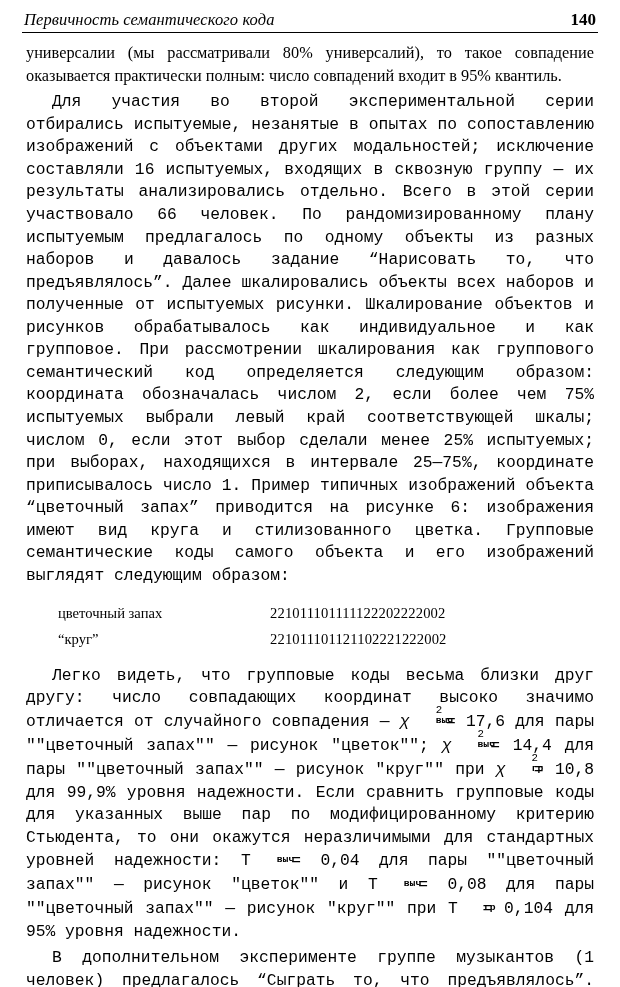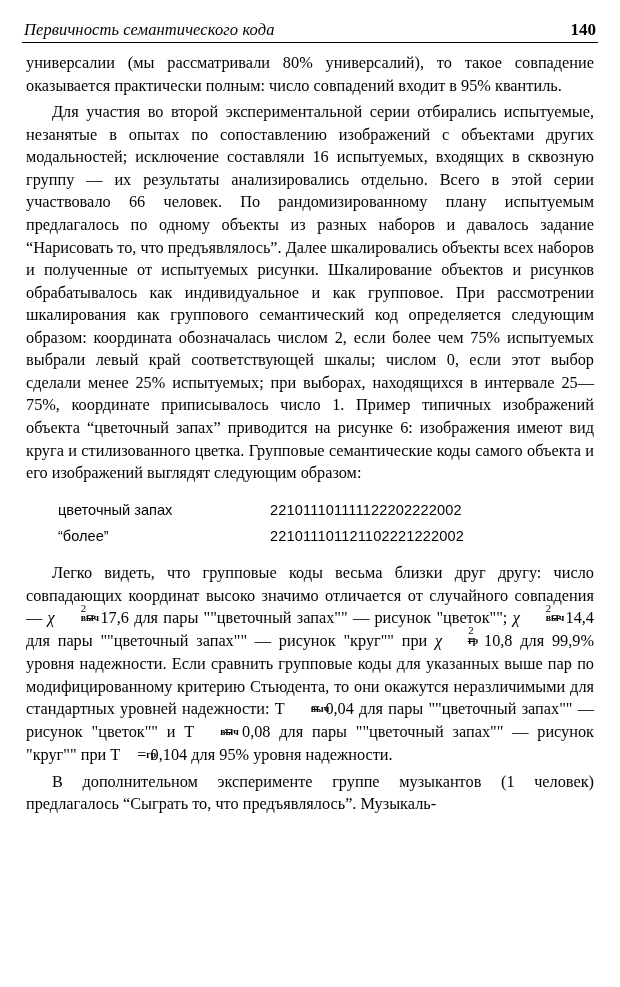--- a/index.html
+++ b/index.html
@@ -12,21 +12,21 @@
     height: 987px;
     font-family: "Liberation Serif", "DejaVu Serif", serif;
     color: #000000;
     position: relative;
     overflow: hidden;
   }
   .page {
     width: 620px;
     height: 886px;
     box-sizing: border-box;
-    padding: 20px 22px 0 22px;
+    padding: 10px 22px 0 22px;
     position: relative;
   }
   .header {
     display: flex;
     align-items: baseline;
     justify-content: space-between;
     padding: 0 2px 2px 2px;
     border-bottom: 1.6px solid #000;
     margin-bottom: 9px;
   }
@@ -44,24 +44,25 @@
     font-size: 16.3px;
     line-height: 1.385;
     text-align: justify;
     text-justify: inter-word;
   }
   p {
     margin: 4px;
   }
   p.indent {
     text-indent: 26px;
+    font-family: Liberation Mono, monospace;
   }
   .codes-table {
     margin: 12px 0 12px 0;
-    font-family: Liberation Sans, sans-serif;
+    font-family: Liberation Serif, serif;
     font-size: 14.6px;
     border-collapse: collapse;
   }
   .codes-table td {
     padding: 3px 0 3px 0;
     vertical-align: baseline;
   }
   .codes-table td.label {
     width: 212px;
     padding-left: 36px;
@@ -135,21 +136,21 @@
 
     <p class="indent">Для участия во второй экспериментальной серии отбирались испытуемые, незанятые в опытах по сопоставлению изображений с объектами других модальностей; исключение составляли 16 испытуемых, входящих в сквозную группу — их результаты анализировались отдельно. Всего в этой серии участвовало 66 человек. По рандомизированному плану испытуемым предлагалось по одному объекты из разных наборов и давалось задание “Нарисовать то, что предъявлялось”. Далее шкалировались объекты всех наборов и полученные от испытуемых рисунки. Шкалирование объектов и рисунков обрабатывалось как индивидуальное и как групповое. При рассмотрении шкалирования как группового семантический код определяется следующим образом: координата обозначалась числом 2, если более чем 75% испытуемых выбрали левый край соответствующей шкалы; числом 0, если этот выбор сделали менее 25% испытуемых; при выборах, находящихся в интервале 25—75%, координате приписывалось число 1. Пример типичных изображений объекта “цветочный запах” приводится на рисунке 6: изображения имеют вид круга и стилизованного цветка. Групповые семантические коды самого объекта и его изображений выглядят следующим образом:</p>
 
     <table class="codes-table">
       <tbody>
         <tr>
           <td class="label">цветочный запах</td>
           <td class="value">221011101111122202222002</td>
         </tr>
         <tr>
-          <td class="label">“более”</td>
+          <td class="label">“круг”</td>
           <td class="value">221011101121102221222002</td>
         </tr>
       </tbody>
     </table>
 
     <p class="indent gap-para"><span>Легко видеть, что групповые коды весьма близки друг другу: число совпадающих координат высоко значимо отличается от случайного совпадения — </span><span class="chi">χ</span><span class="supsub"><span class="sup">2</span><span class="sub">выч</span></span><span> = 17,6 для пары ""цветочный запах"" — рисунок "цветок""; </span><span class="chi">χ</span><span class="supsub"><span class="sup">2</span><span class="sub">выч</span></span><span> = 14,4 для пары ""цветочный запах"" — рисунок "круг"" при </span><span class="chi">χ</span><span class="supsub narrow"><span class="sup">2</span><span class="sub">гр</span></span><span> = 10,8 для 99,9% уровня надежности. Если сравнить групповые коды для указанных выше пар по модифицированному критерию Стьюдента, то они окажутся неразличимыми для стандартных уровней надежности: Т</span><span class="tsub"><span class="sub">выч</span></span><span> = 0,04 для пары ""цветочный запах"" — рисунок "цветок"" и Т</span><span class="tsub"><span class="sub">выч</span></span><span> = 0,08 для пары ""цветочный запах"" — рисунок "круг"" при Т</span><span class="tsub narrow"><span class="sub">гр</span></span><span> = 0,104 для 95% уровня надежности.</span></p>
 
     <p class="indent">В дополнительном эксперименте группе музыкантов (1 человек) предлагалось “Сыграть то, что предъявлялось”. Музыкаль-</p>
 
   </div>

